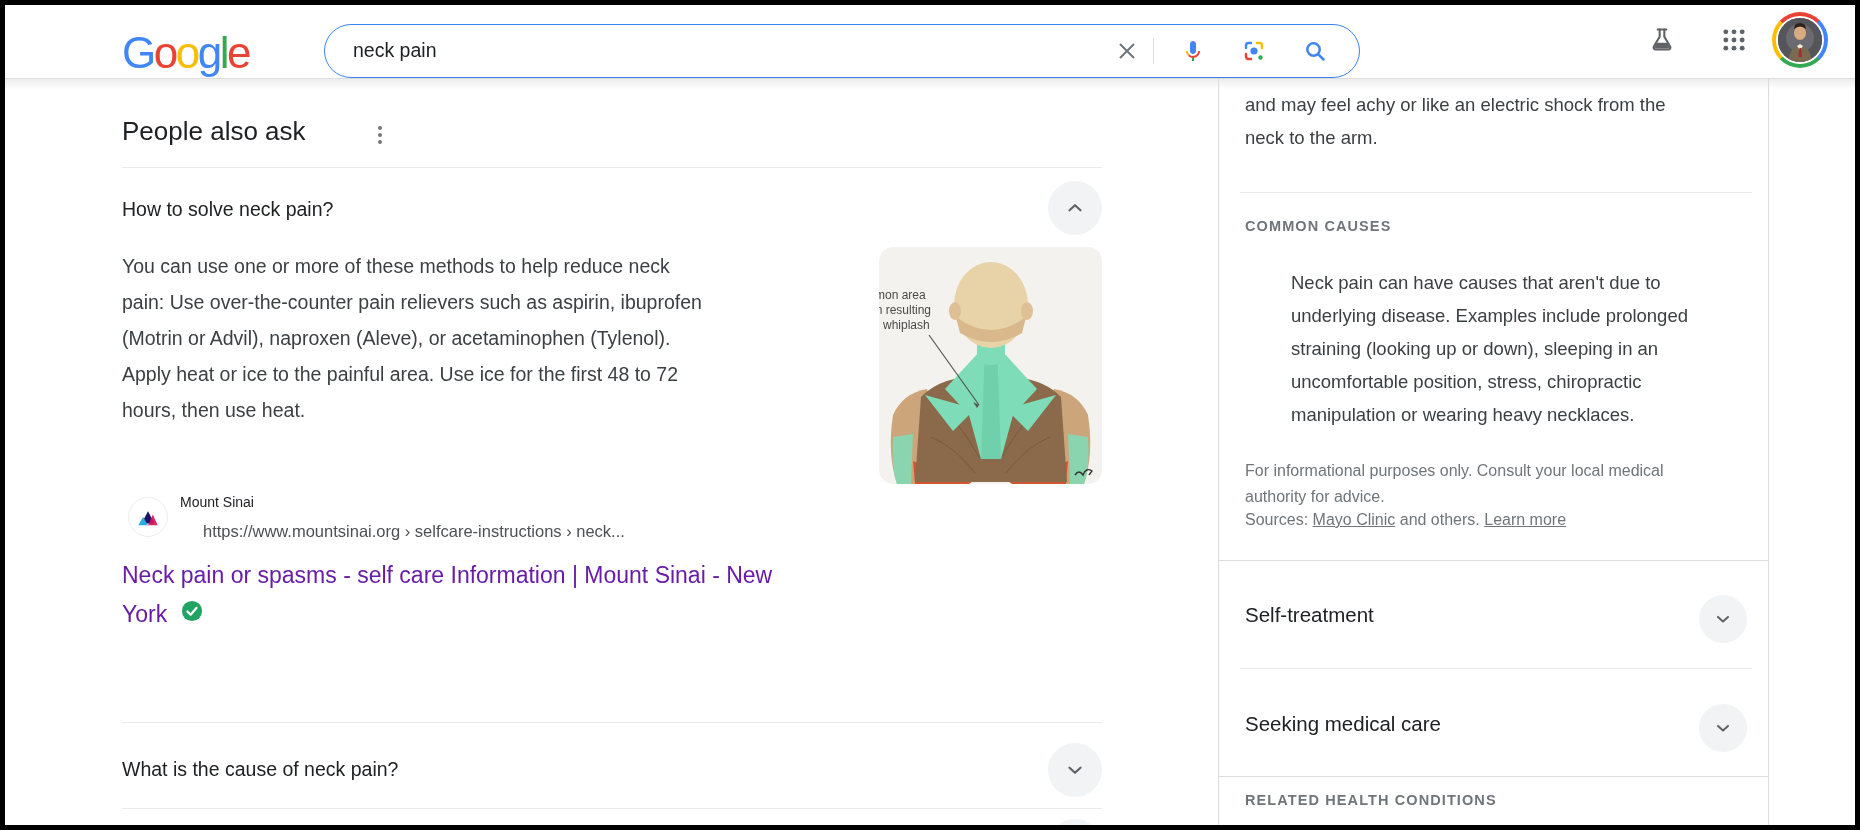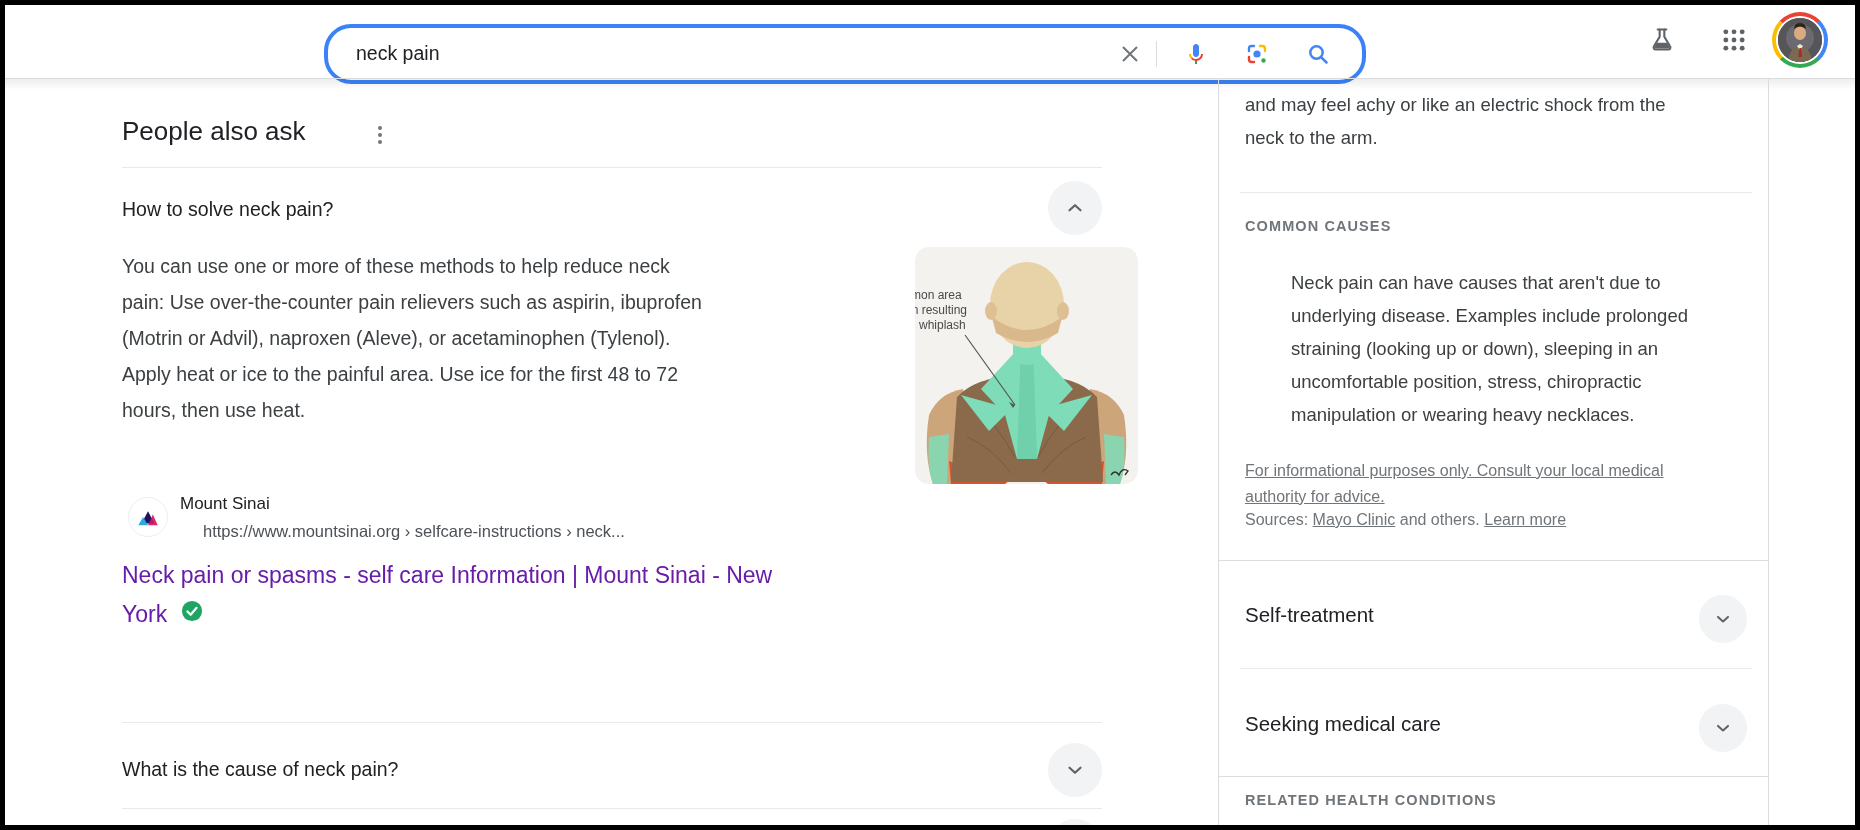--- a/index.html
+++ b/index.html
@@ -8,64 +8,67 @@
   .frame{position:absolute;inset:0;border:5px solid #000;pointer-events:none;z-index:50;}
   .abs{position:absolute;}
 
   
   .header-divider{position:absolute;left:0;top:78px;width:1860px;height:1px;background:#dadce0;}
   .header-shadow{position:absolute;left:0;top:79px;width:1860px;height:11px;
     background:linear-gradient(rgba(0,0,0,.07),rgba(0,0,0,0));}
   .logo{left:122px;top:28px;font-size:44px;letter-spacing:-2.5px;font-weight:400;}
   .logo span{display:inline-block;}
   .lg1,.lg4{color:#4285F4;} .lg2,.lg6{color:#EA4335;} .lg3{color:#FBBC05;} .lg5{color:#34A853;}
-  .search-pill{left:324px;top:24px;width:1034px;height:52px;border:4px solid #3b82f6;border-radius:27px;background:#fff;}
+  .search-pill{left:324px;top:24px;width:1034px;height:52px;border:1px solid #3b82f6;border-radius:27px;background:#fff;}
   .search-text{left:352px;top:38px;font-size:19.5px;color:#202124;}
   .sp-icon{position:absolute;top:14px;width:24px;height:24px;cursor:pointer;}
   .sp-divider{position:absolute;left:828px;top:13px;width:1px;height:26px;background:#dadce0;}
   .hdr-icon{cursor:pointer;}
   .avatar{left:1772px;top:12px;width:56px;height:56px;border-radius:50%;
     background:conic-gradient(from 45deg,#4285f4 0 90deg,#34a853 90deg 180deg,#fbbc04 180deg 270deg,#ea4335 270deg 360deg);}
   .avatar-inner{position:absolute;left:4px;top:4px;width:48px;height:48px;border-radius:50%;overflow:hidden;background:#4a4a4e;border:2px solid #fff;box-sizing:border-box;}
 
   
   .paa-title{left:122px;top:116px;font-size:26px;color:#202124;}
   .paa-menu{left:370px;top:124px;width:20px;height:22px;cursor:pointer;}
   .divider-main{position:absolute;left:122px;width:980px;height:1px;background:#e8eaed;}
   .question{font-size:19.5px;color:#202124;}
   .chev-btn{position:absolute;width:54px;height:54px;border-radius:50%;background:#f1f3f4;cursor:pointer;display:flex;align-items:center;justify-content:center;}
   .answer{left:122px;top:248px;width:760px;font-size:19.5px;line-height:36px;color:#3c4043;white-space:pre-line;}
-  .illus{left:879px;top:247px;width:259px;height:237px;border-radius:14px;overflow:hidden;cursor:pointer;text-align:right;}
+  .illus{left:879px;top:247px;width:259px;height:237px;border-radius:14px;overflow:hidden;cursor:pointer;}
   .src-favicon{left:128px;top:497px;width:40px;height:40px;border-radius:50%;border:1px solid #ecedef;background:#fff;display:flex;align-items:center;justify-content:center;box-sizing:border-box;}
-  .src-site{left:180px;top:494px;font-size:17px;color:#202124;}
+  .src-site{left:180px;top:494px;font-size:14px;color:#202124;}
   .src-url{left:180px;top:522px;font-size:16.5px;color:#4d5156;margin-left:23px;}
   .result-title{left:122px;top:556px;width:860px;font-size:23px;line-height:39px;color:#681da8;cursor:pointer;white-space:pre-line;display:inline-block;}
   .verified{left:181px;top:600px;width:22px;height:22px;}
   .search-for{left:122px;top:678px;font-size:19.5px;color:#202124;}
   .search-for a{color:#1a0dab;text-decoration:none;cursor:pointer;}
 
   
   .card-left{position:absolute;left:1218px;top:79px;width:1px;height:751px;background:#dadce0;}
   .card-right{position:absolute;left:1768px;top:79px;width:1px;height:751px;background:#dadce0;}
   .card-hr{position:absolute;left:1218px;width:551px;height:1px;background:#dadce0;}
   .card-inset-hr{position:absolute;left:1240px;width:512px;height:1px;background:#e8eaed;}
   .kp-top{left:1245px;top:88px;width:480px;font-size:18.5px;line-height:33px;color:#3c4043;white-space:pre-line;}
   .kp-heading{font-size:14.5px;font-weight:bold;letter-spacing:1.1px;color:#70757a;}
   .kp-para{left:1245px;top:266px;width:490px;font-size:18.5px;line-height:33px;color:#3c4043;white-space:pre-line;margin-left:46px;}
-  .kp-small{left:1245px;top:458px;width:490px;font-size:16px;line-height:26px;color:#70757a;white-space:pre-line;text-decoration:underline;}
+  .kp-small{left:1245px;top:458px;width:490px;font-size:16px;line-height:26px;color:#70757a;white-space:pre-line;}
   .kp-sources{left:1245px;top:511px;font-size:16px;color:#70757a;}
   .kp-sources a{color:#70757a;text-decoration:underline;cursor:pointer;}
   .kp-accordion-label{font-size:20.5px;color:#202124;}
   .kp-chev{position:absolute;width:48px;height:48px;border-radius:50%;background:#f1f3f4;cursor:pointer;display:flex;align-items:center;justify-content:center;}
 </style>
 </head>
 <body>
 
 <div class="screen">
 
+  <div class="abs logo">
+    <span class="lg1">G</span><span class="lg2">o</span><span class="lg3">o</span><span class="lg4">g</span><span class="lg5">l</span><span class="lg6">e</span>
+  </div>
 
   <div class="abs search-pill">
     <div class="abs search-text" style="position:absolute;left:28px;top:14px;">neck pain</div>
     <div class="sp-icon" style="left:790px;">
       <svg width="24" height="24" viewBox="0 0 24 24">
           <path d="M5 5 L19 19 M19 5 L5 19" stroke="#70757a" stroke-width="2" fill="none"></path>
         </svg>
     </div>
     <div class="sp-divider"></div>
     <div class="sp-icon" style="left:856px;">

